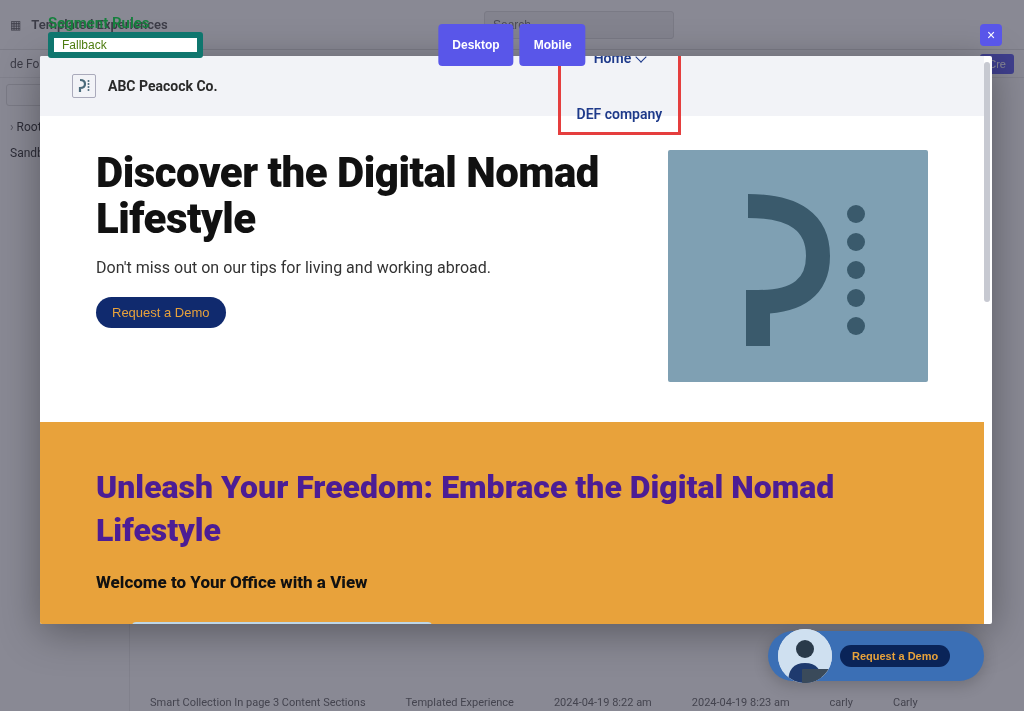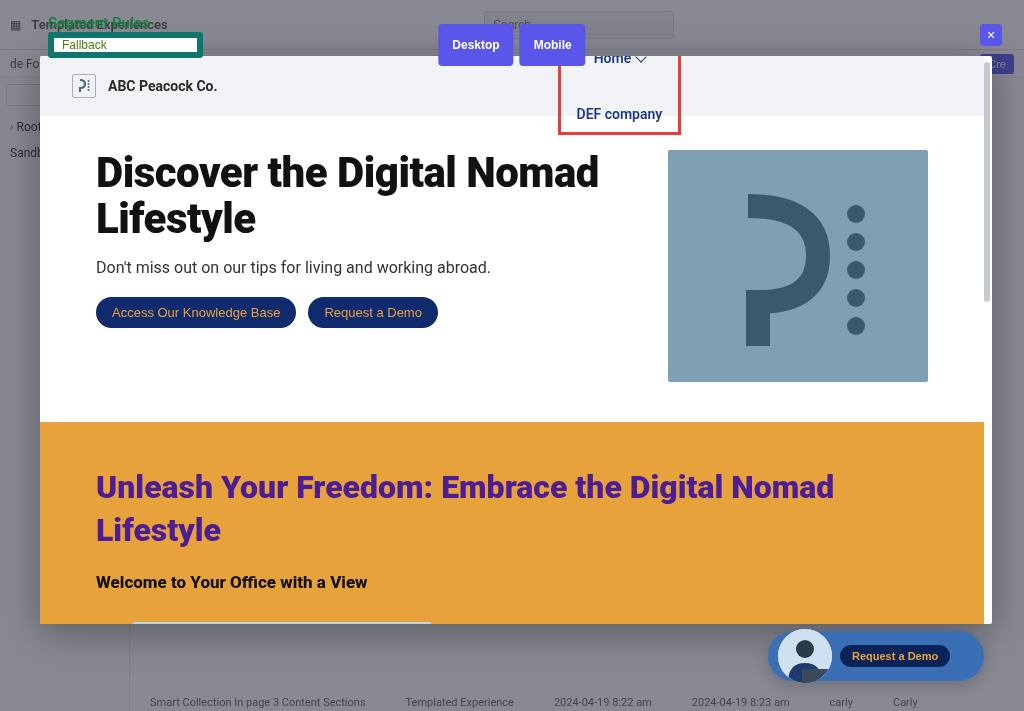--- a/index.html
+++ b/index.html
@@ -408,21 +408,20 @@
         </a>
         <a href="#">DEF company</a>
       </nav>
     </div>
 
     <div class="hero">
       <div class="hero-left">
         <h1>Discover the Digital Nomad Lifestyle</h1>
         <p class="hero-sub">Don't miss out on our tips for living and working abroad.</p>
         <div class="hero-btns">
-          <button class="pill-btn">Access Our Knowledge Base</button>
           <button class="pill-btn">Request a Demo</button>
         </div>
       </div>
       <div class="hero-img">
         <svg width="180" height="180" viewBox="0 0 180 180">
           <path d="M40 30 Q110 30 110 80 Q110 126 50 126 L50 170" stroke="#3a5a6c" stroke-width="24" fill="none" stroke-linecap="butt"></path>
           <circle cx="148" cy="38" r="9" fill="#3a5a6c"></circle>
           <circle cx="148" cy="66" r="9" fill="#3a5a6c"></circle>
           <circle cx="148" cy="94" r="9" fill="#3a5a6c"></circle>
           <circle cx="148" cy="122" r="9" fill="#3a5a6c"></circle>

